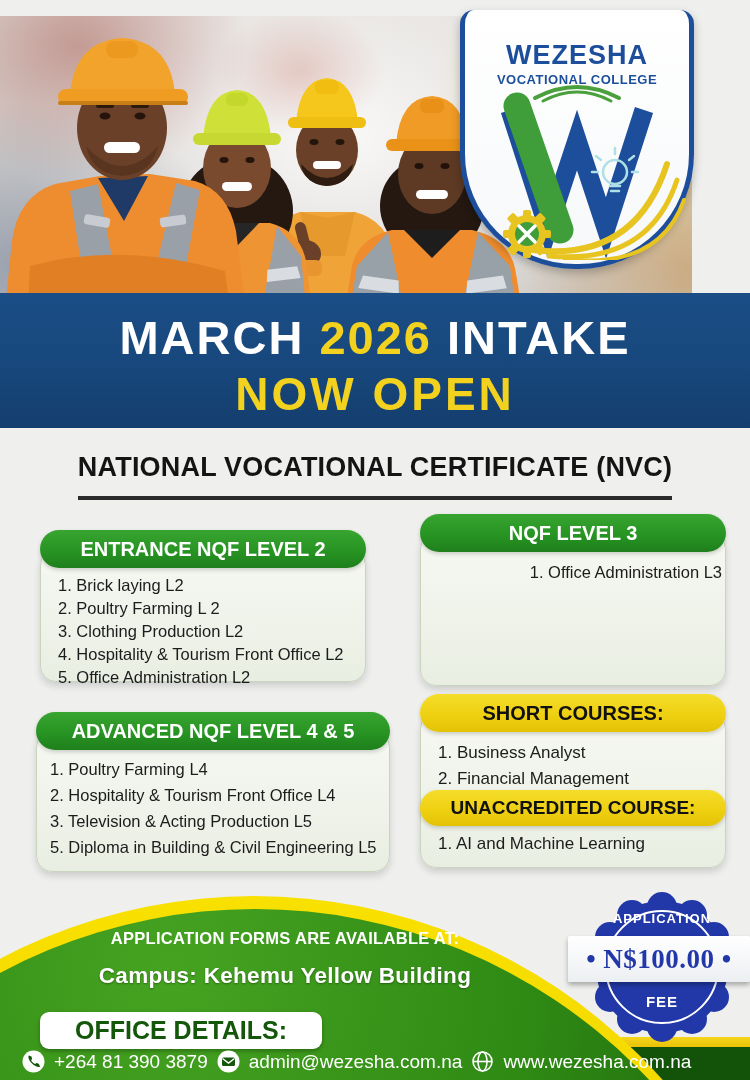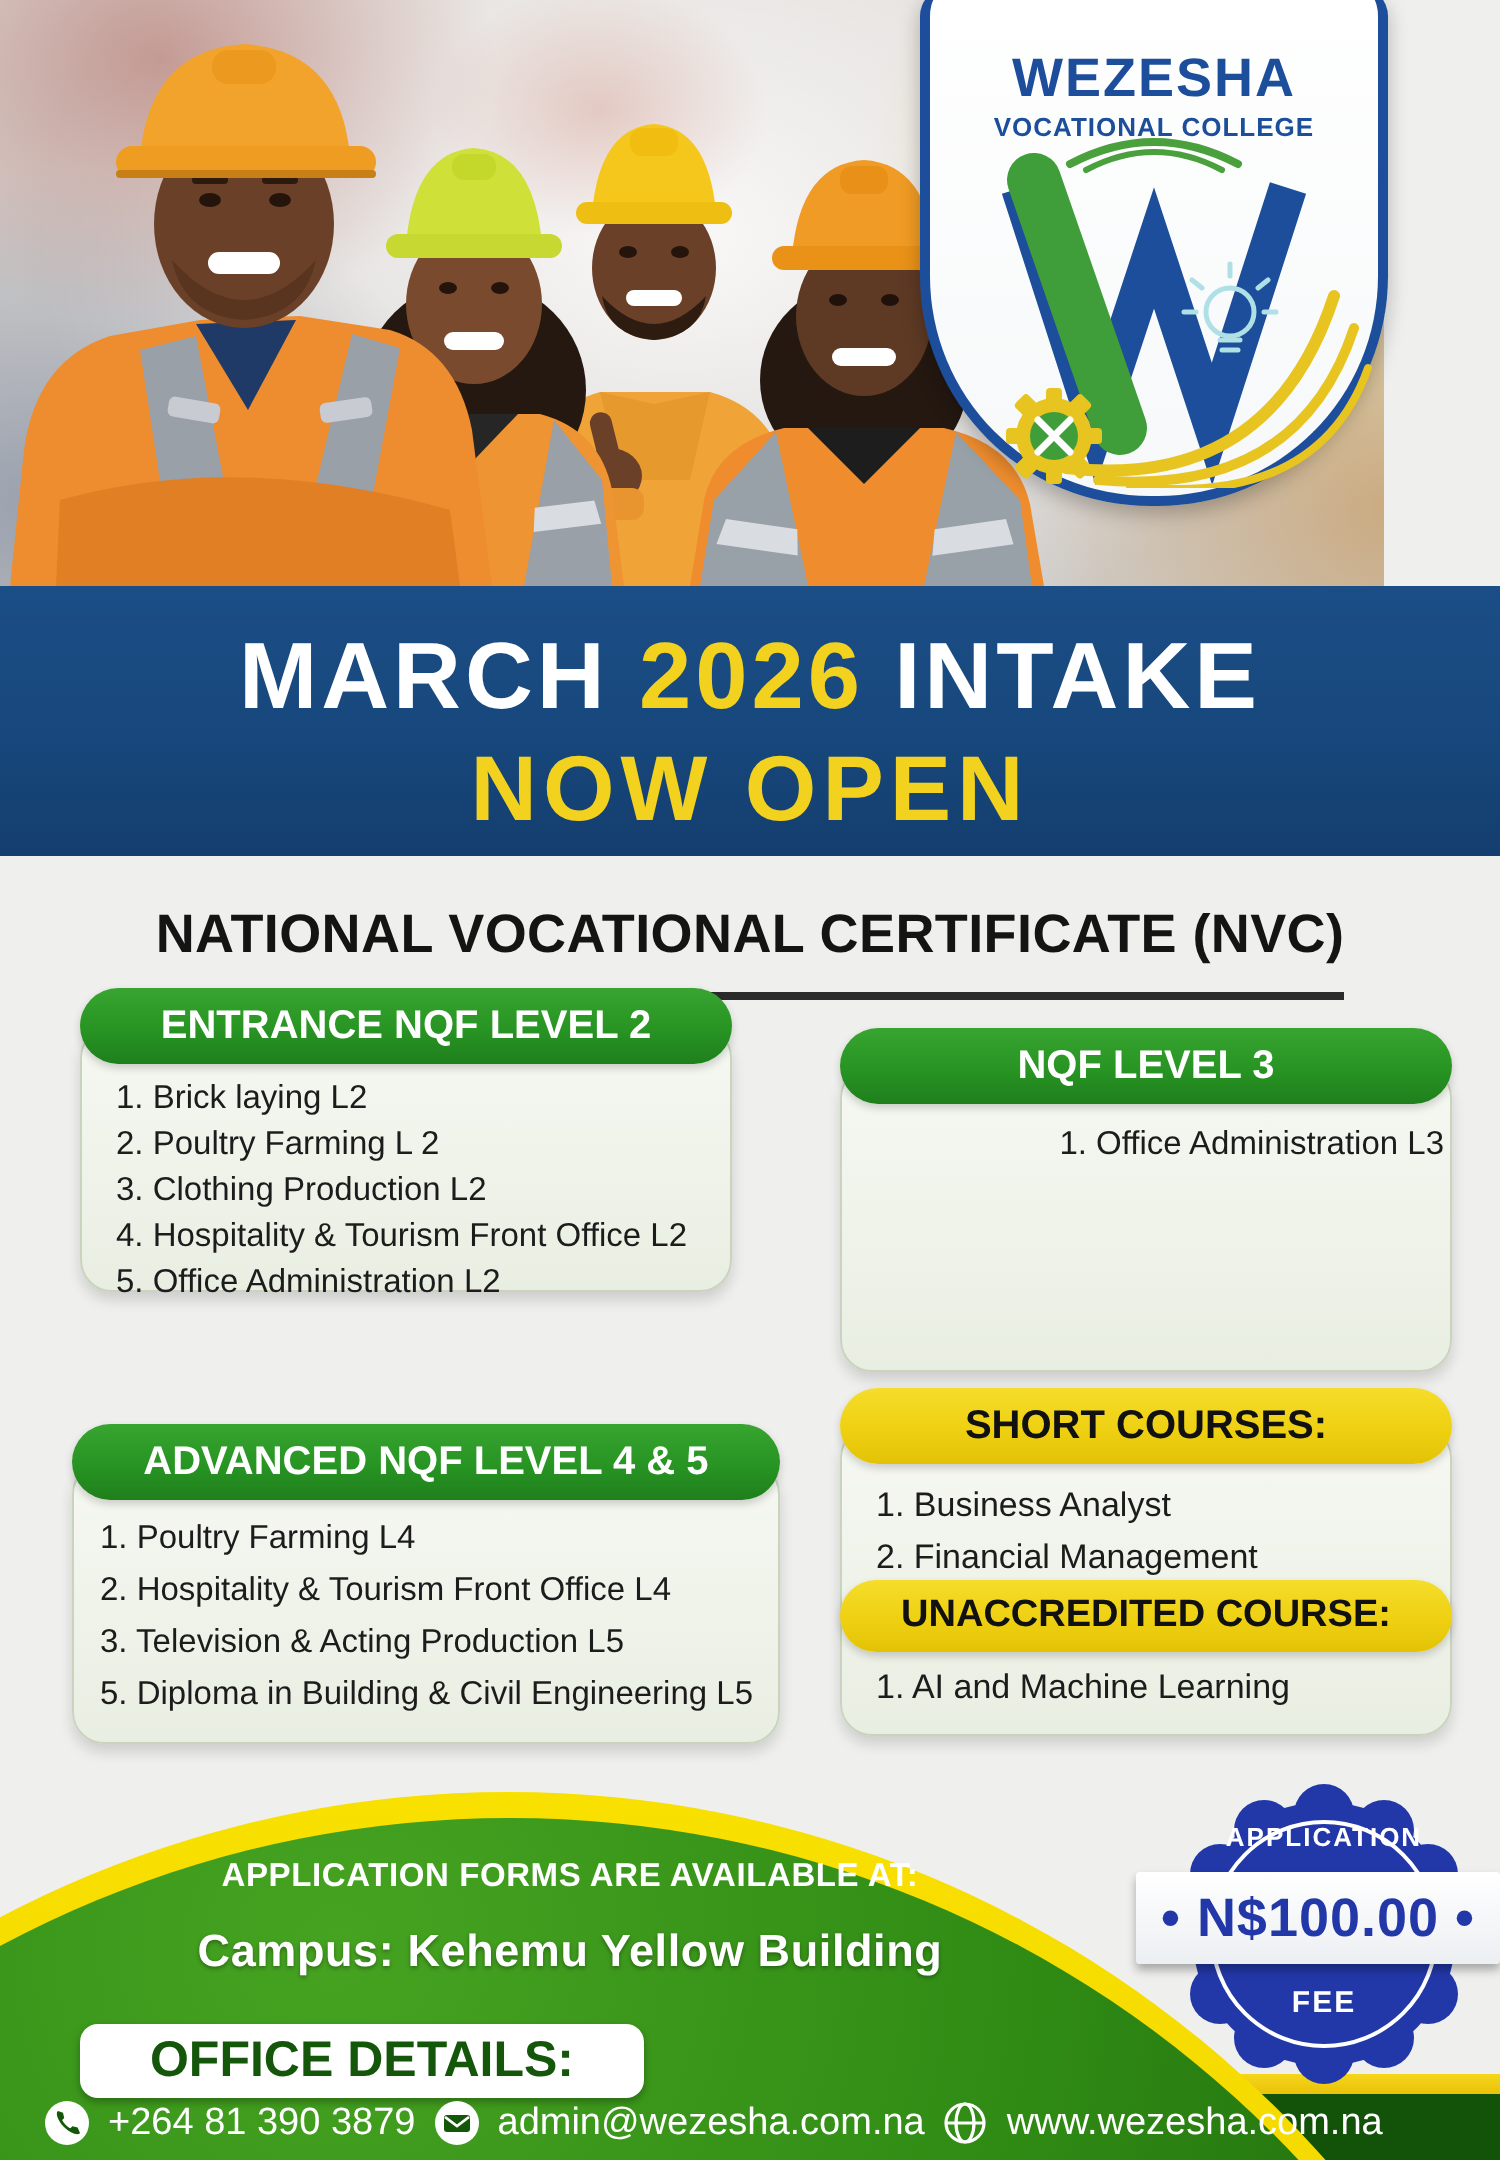--- a/index.html
+++ b/index.html
@@ -2,21 +2,21 @@
 <html><head>
 <meta charset="utf-8">
 <style>
   html,body{margin:0;padding:0;background:#666;}
   .poster{
     position:relative;width:750px;height:1080px;overflow:hidden;
     font-family:"Liberation Sans",sans-serif;background:#efefee;margin:0 auto;
   }
   
   .hero{
-    position:absolute;left:0;top:0;width:692px;height:293px;
+    position:absolute;left:0;top:16px;width:692px;height:293px;
     background:
       radial-gradient(ellipse 240px 190px at 80px 30px, rgba(152,48,38,.38), transparent 70%),
       radial-gradient(ellipse 120px 90px at 300px 55px, rgba(190,90,70,.25), transparent 70%),
       radial-gradient(ellipse 300px 240px at 650px 80px, rgba(228,192,95,.55), transparent 72%),
       radial-gradient(ellipse 260px 200px at 700px 255px, rgba(196,134,52,.5), transparent 70%),
       radial-gradient(ellipse 300px 230px at 20px 250px, rgba(108,124,150,.55), transparent 72%),
       radial-gradient(ellipse 430px 300px at 340px 120px, rgba(255,255,255,.85), transparent 75%),
       linear-gradient(#dedad6,#cfccc9);
   }
   .workers{position:absolute;left:0;top:0;}
@@ -57,21 +57,21 @@
     position:absolute;left:0;right:0;height:38px;border-radius:19px;
     display:flex;align-items:center;justify-content:center;
     font-weight:800;font-size:20px;
     box-shadow:0 2px 4px rgba(0,0,0,.18);
   }
   .pill-green{background:linear-gradient(#38a531 0%,#279423 55%,#1f7f1c 100%);color:#fff;}
   .pill-yellow{background:linear-gradient(#f5dd2a 0%,#eecf10 60%,#e3c206 100%);color:#111;}
   .course-list{position:absolute;left:18px;right:4px;color:#1c1c1c;}
   .course-list div{white-space:nowrap;}
   
-  .card-entrance{left:40px;top:494px;width:326px;height:152px;}
+  .card-entrance{left:40px;top:530px;width:326px;height:152px;}
   .card-entrance .course-list{top:44px;font-size:16.5px;line-height:23px;}
   
   .card-level3{left:420px;top:514px;width:306px;height:172px;text-align:right;}
   .card-level3 .course-list{top:46px;font-size:16.5px;line-height:25px;}
   
   .card-advanced{left:36px;top:712px;width:354px;height:160px;}
   .card-advanced .course-list{left:14px;top:44px;font-size:16.5px;line-height:26px;}
   
   .card-short{left:420px;top:694px;width:306px;height:174px;}
   .cs-pill1{top:0;}
@@ -94,21 +94,21 @@
     display:flex;align-items:center;justify-content:center;color:#14570a;font-weight:800;font-size:25px;
     box-shadow:0 2px 4px rgba(0,0,0,.3);}
   .f-contacts{position:absolute;left:22px;right:2px;top:157px;display:flex;align-items:center;
     gap:9px;color:#fff;font-weight:400;font-size:19px;white-space:nowrap;}
   .cicon{flex:0 0 auto;display:inline-flex;}
   
   .fee-badge{position:absolute;left:572px;top:886px;width:180px;height:164px;}
   .fee-band{position:absolute;left:-4px;right:2px;top:50px;height:46px;background:linear-gradient(#ffffff,#eceff2);
     border-radius:2px;box-shadow:0 3px 5px rgba(0,0,0,.3);
     display:flex;align-items:center;justify-content:center;
-    color:#2238a8;font-weight:800;font-size:27px;letter-spacing:.5px;}
+    color:#2238a8;font-weight:800;font-size:27px;letter-spacing:.5px;font-family:Liberation Serif, serif;}
   .fee-top{position:absolute;left:0;top:25px;width:180px;text-align:center;color:#fff;font-weight:800;font-size:13px;letter-spacing:1px;}
   .fee-bottom{position:absolute;left:0;top:107px;width:180px;text-align:center;color:#fff;font-weight:800;font-size:15px;letter-spacing:1px;}
 </style>
 </head>
 <body>
 
 <div class="poster">
 
   <div class="hero">
     <svg class="workers" width="750" height="293" viewBox="0 0 750 293">

